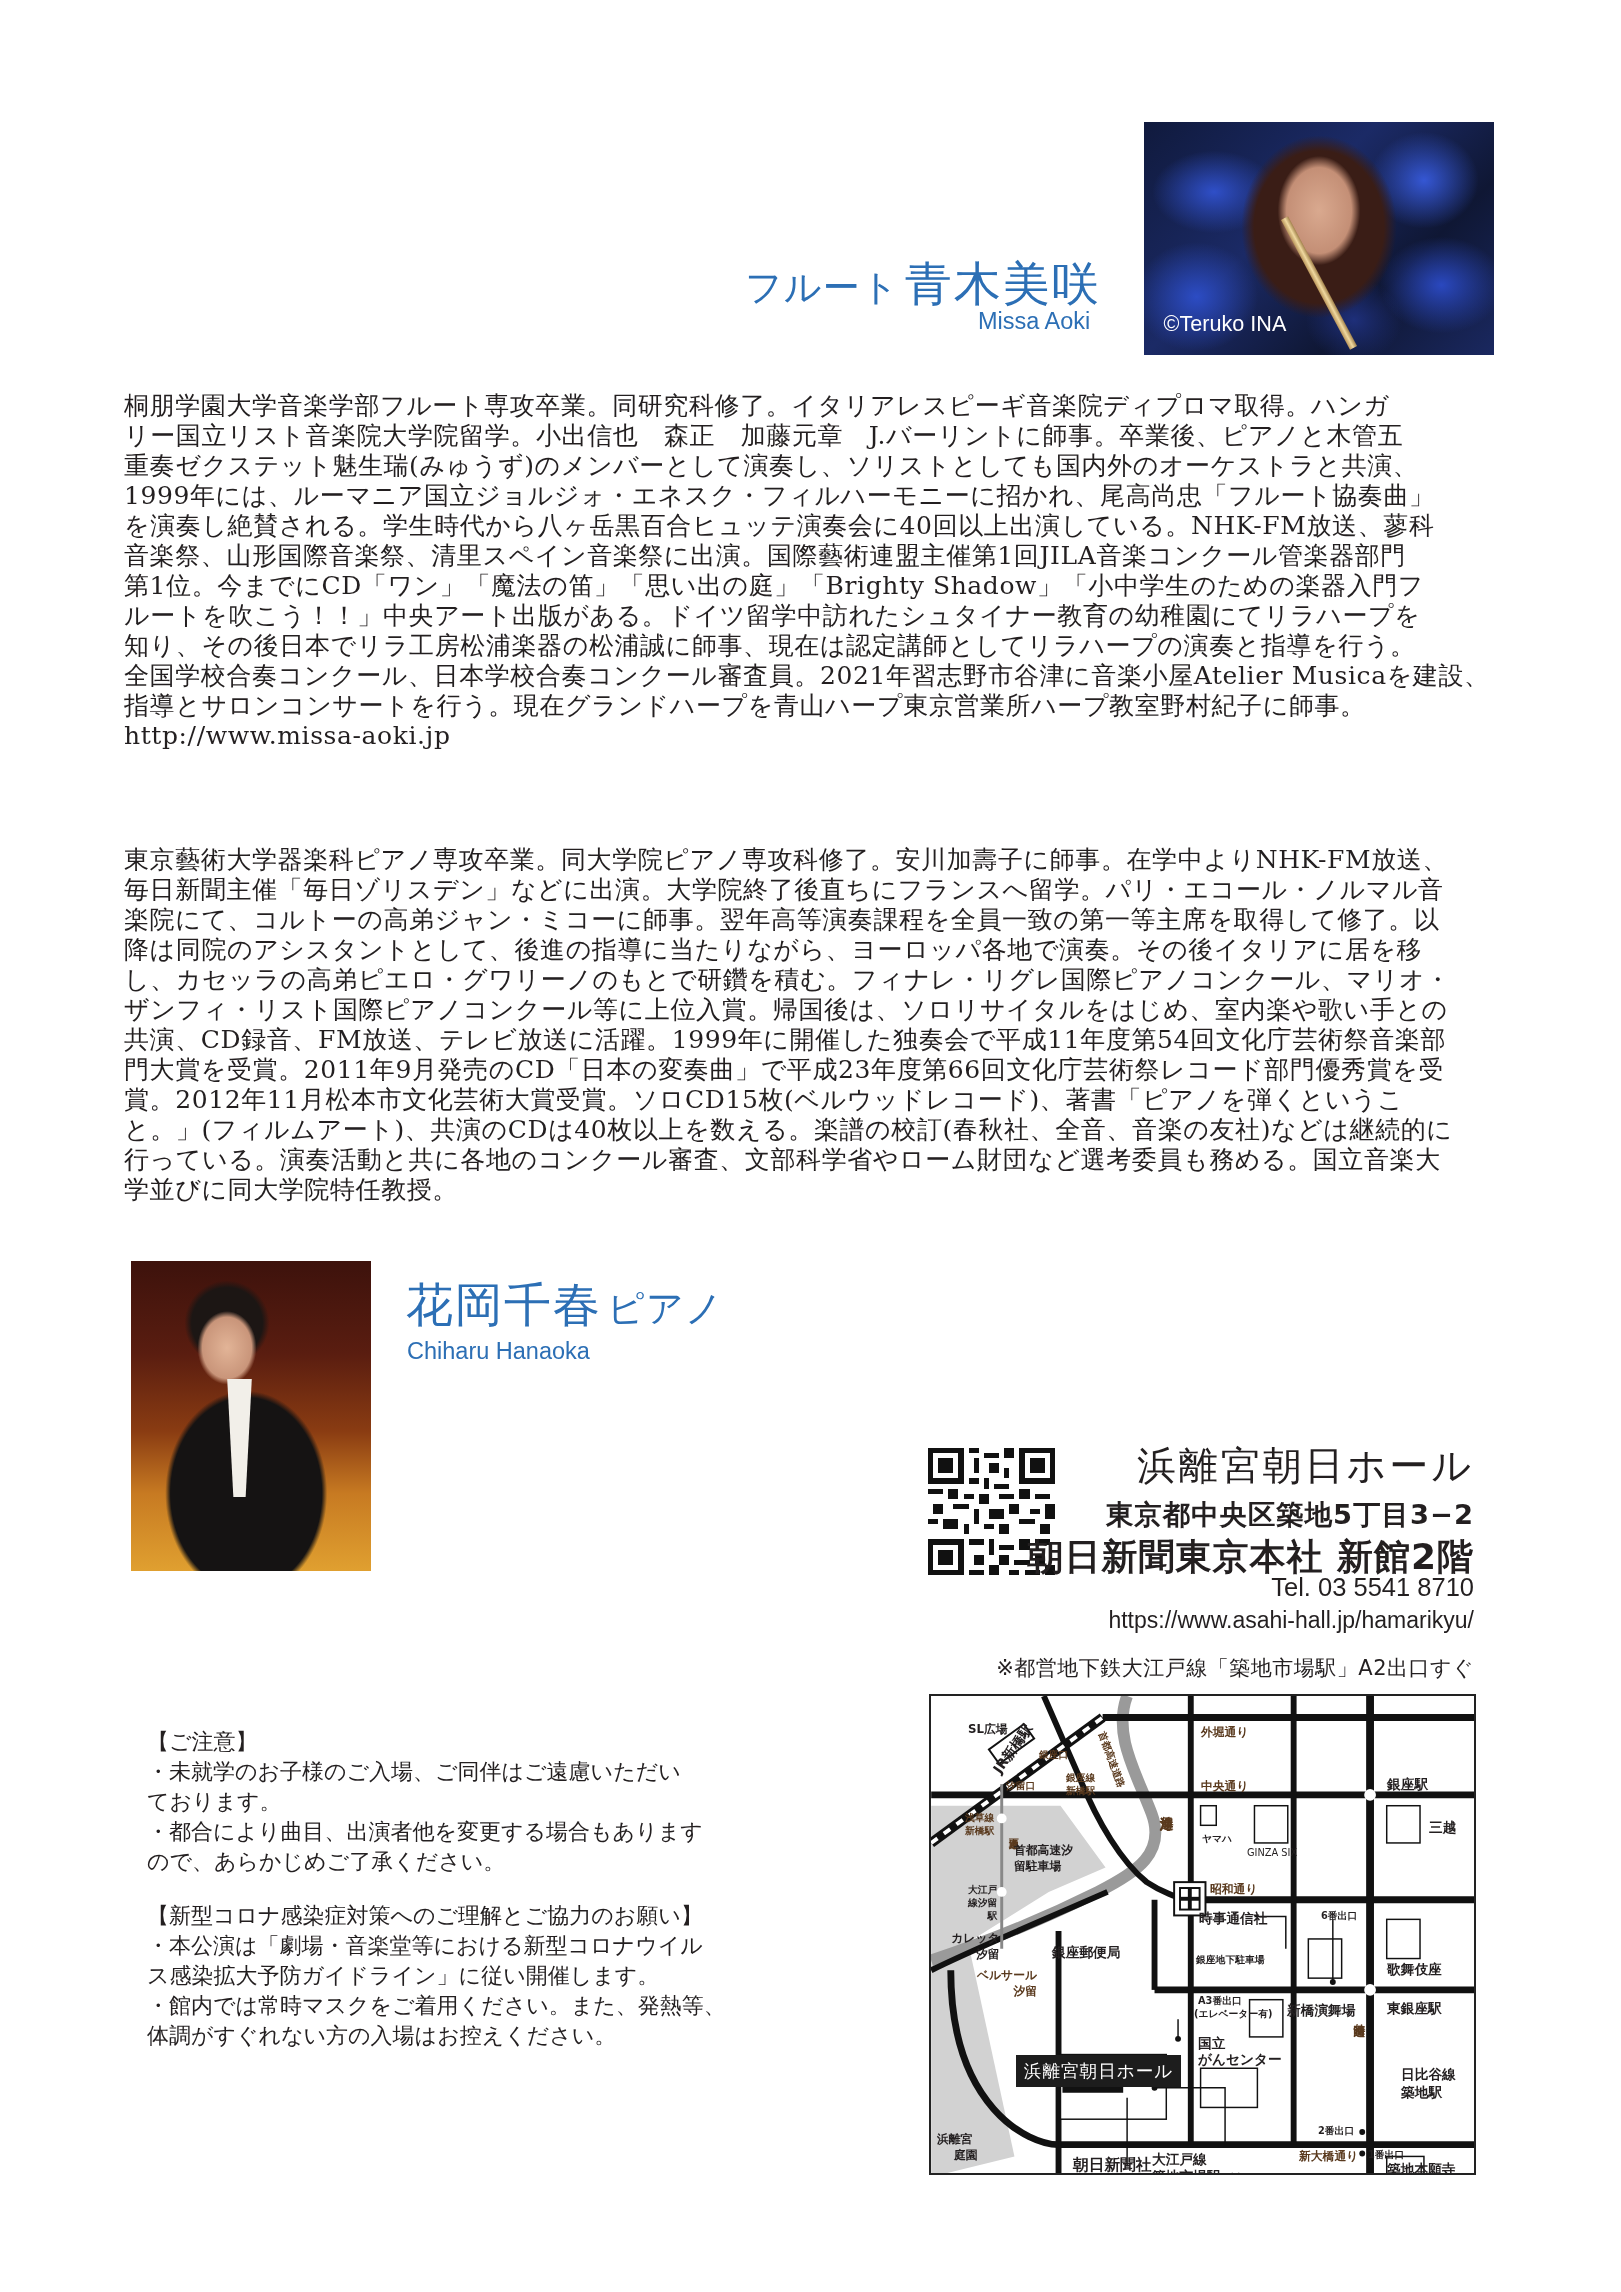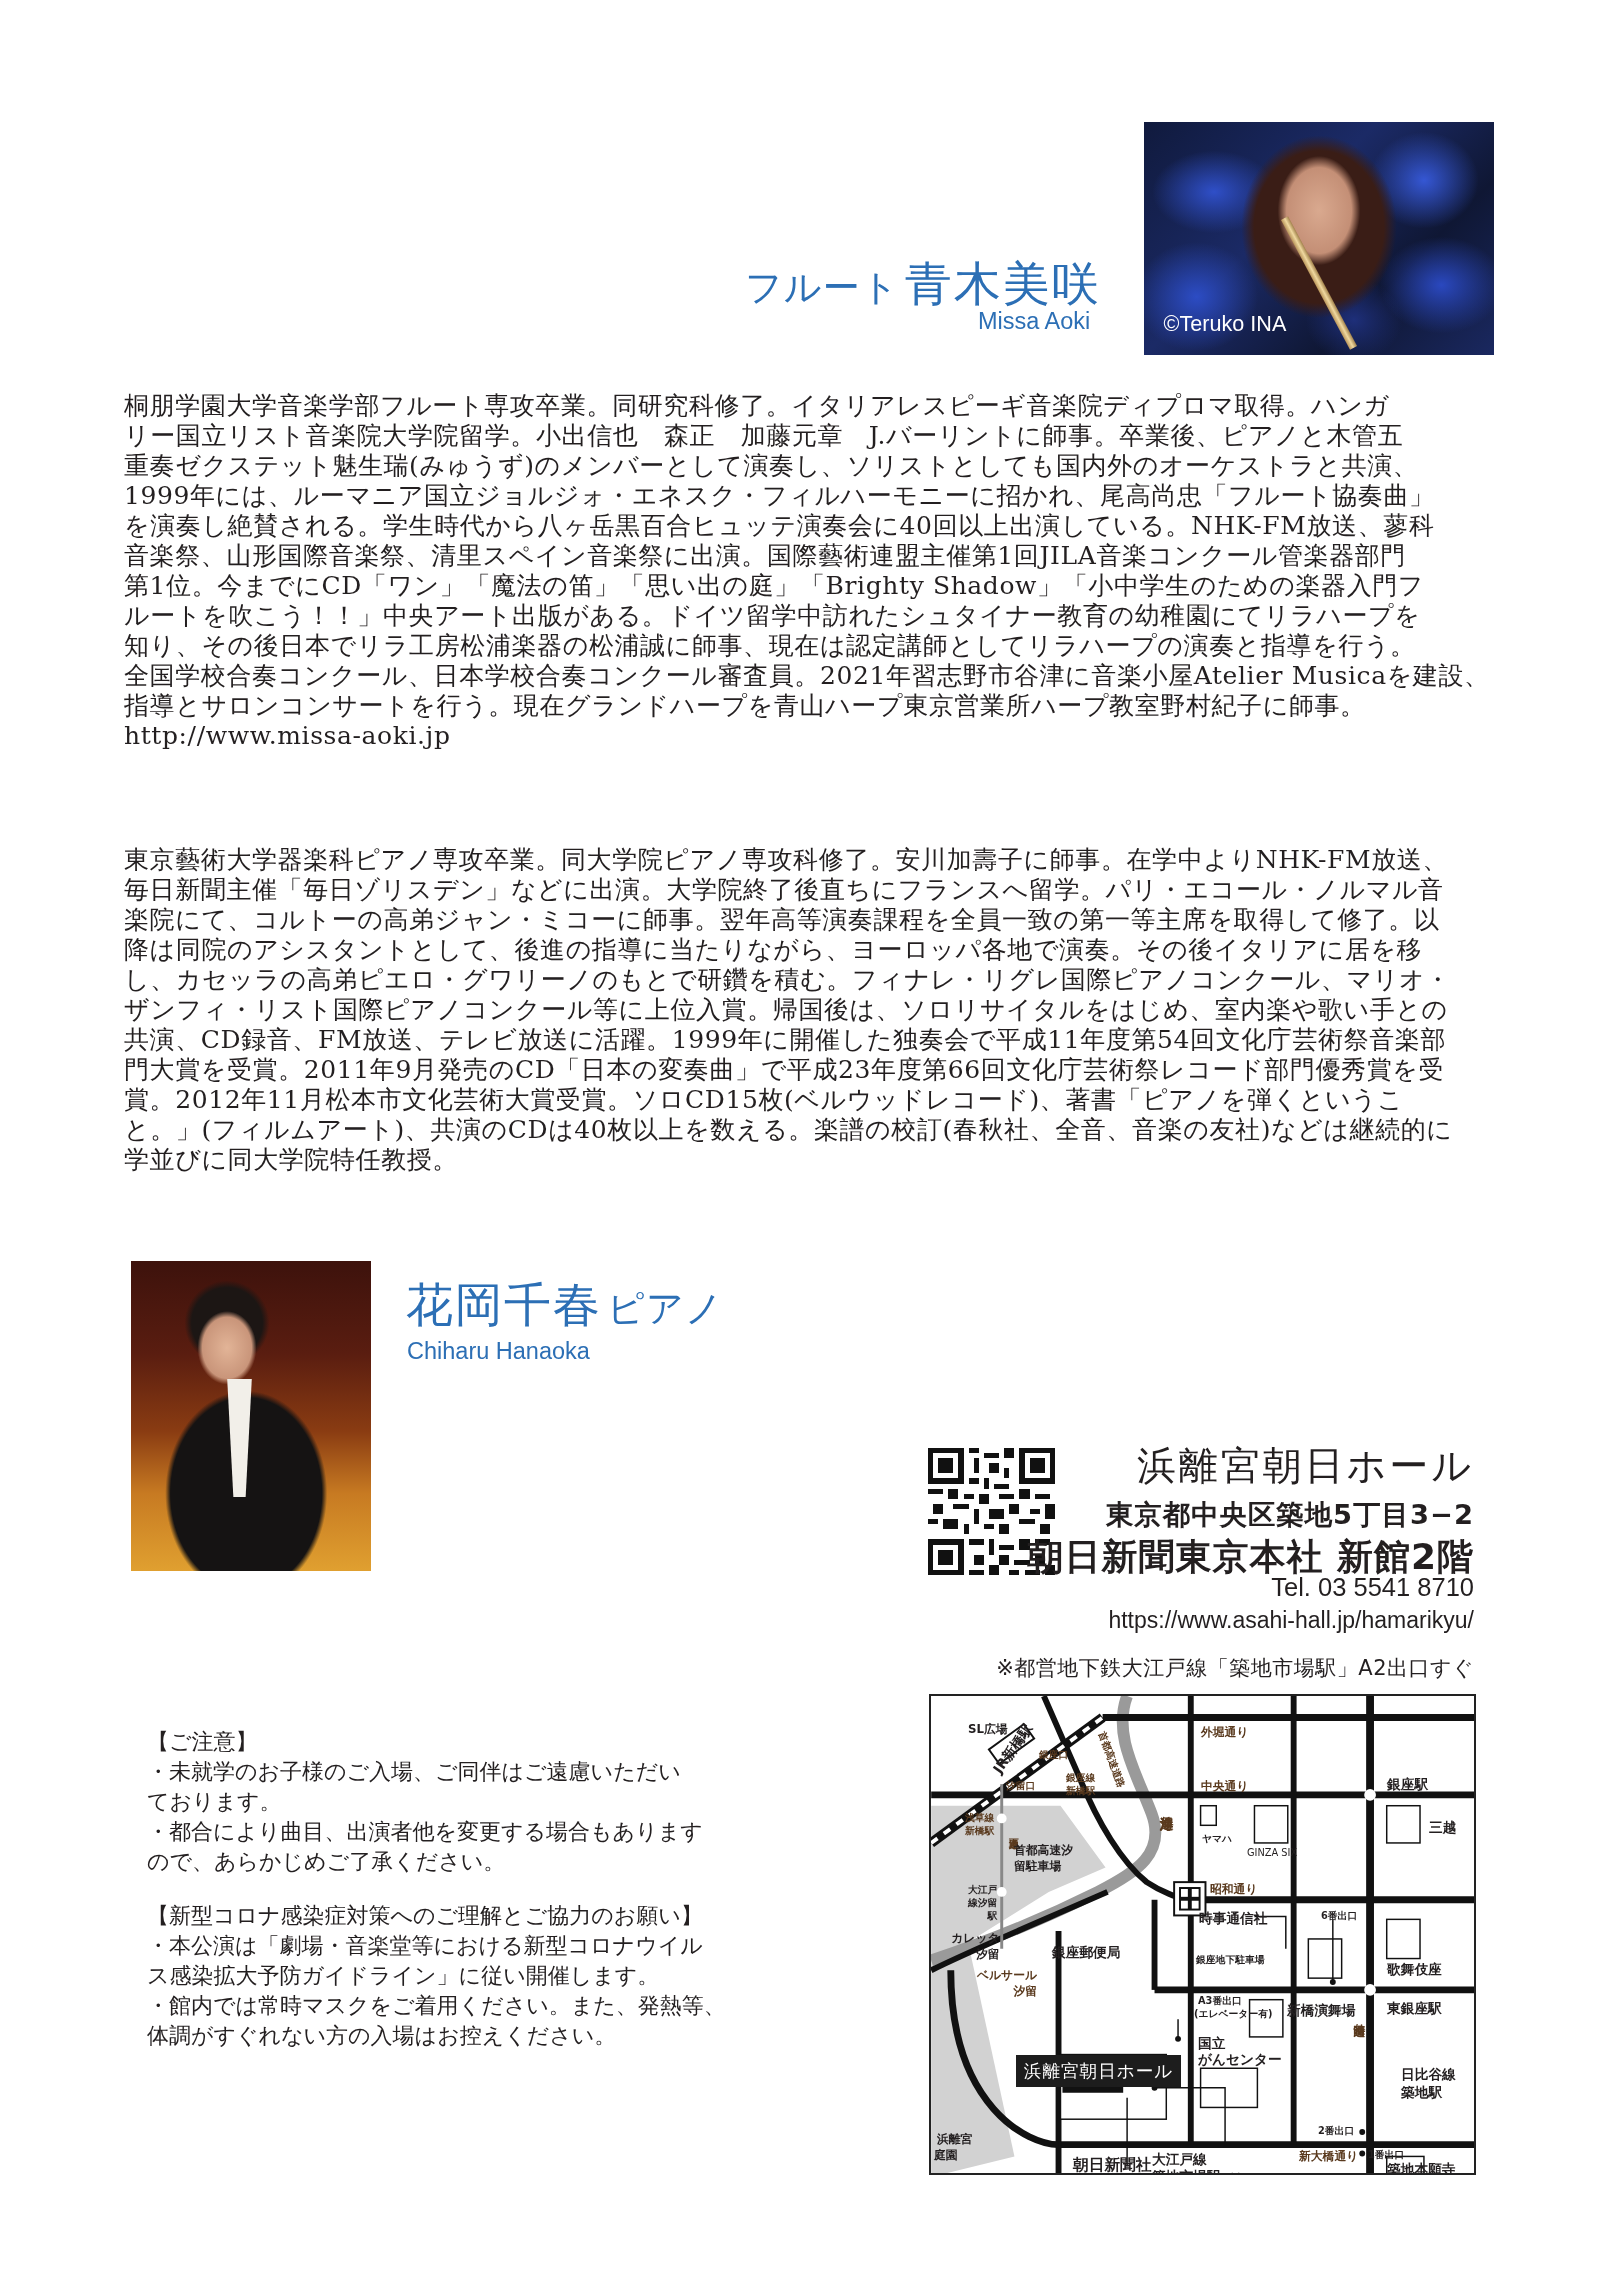--- a/index.html
+++ b/index.html
@@ -109,20 +109,21 @@
   <p>東京藝術大学器楽科ピアノ専攻卒業。同大学院ピアノ専攻科修了。安川加壽子に師事。在学中よりNHK-FM放送、</p>
   <p>毎日新聞主催「毎日ゾリスデン」などに出演。大学院終了後直ちにフランスへ留学。パリ・エコール・ノルマル音</p>
   <p>楽院にて、コルトーの高弟ジャン・ミコーに師事。翌年高等演奏課程を全員一致の第一等主席を取得して修了。以</p>
   <p>降は同院のアシスタントとして、後進の指導に当たりながら、ヨーロッパ各地で演奏。その後イタリアに居を移</p>
   <p>し、カセッラの高弟ピエロ・グワリーノのもとで研鑽を積む。フィナレ・リグレ国際ピアノコンクール、マリオ・</p>
   <p>ザンフィ・リスト国際ピアノコンクール等に上位入賞。帰国後は、ソロリサイタルをはじめ、室内楽や歌い手との</p>
   <p>共演、CD録音、FM放送、テレビ放送に活躍。1999年に開催した独奏会で平成11年度第54回文化庁芸術祭音楽部</p>
   <p>門大賞を受賞。2011年9月発売のCD「日本の変奏曲」で平成23年度第66回文化庁芸術祭レコード部門優秀賞を受</p>
   <p>賞。2012年11月松本市文化芸術大賞受賞。ソロCD15枚(ベルウッドレコード)、著書「ピアノを弾くというこ</p>
   <p>と。」(フィルムアート)、共演のCDは40枚以上を数える。楽譜の校訂(春秋社、全音、音楽の友社)などは継続的に</p>
+  <p>行っている。演奏活動と共に各地のコンクール審査、文部科学省やローム財団など選考委員も務める。国立音楽大</p>
   <p>学並びに同大学院特任教授。</p>
 </div>
 
 <div class="photo photo-piano">
   <div class="shirt"></div>
 </div>
 <div class="abs name-line" style="left:406px; top:1274px;">
   <span class="pname">花岡千春</span>
   <span class="inst">ピアノ</span>
 </div>
@@ -307,17 +308,17 @@
   <div class="lbl s14" style="left:267px; top:355px;">がんセンター</div>
   <div class="lbl s14" style="left:470px; top:370px;">日比谷線</div>
   <div class="lbl s14" style="left:470px; top:388px;">築地駅</div>
   <div class="lbl s10" style="left:387px; top:429px;">2番出口</div>
   <div class="lbl s10" style="left:437px; top:453px;">1番出口</div>
   <div class="lbl s14" style="left:221px; top:455px;">大江戸線</div>
   <div class="lbl s14" style="left:221px; top:472px;">築地市場駅</div>
   <div class="lbl s10" style="left:279px; top:476px;">A2番出口</div>
   <div class="lbl s12 brown" style="left:368px; top:453px;">新大橋通り</div>
   <div class="lbl s12" style="left:5.9px; top:436px;">浜離宮</div>
-  <div class="lbl s12" style="left:3px; top:452px;">庭園</div>
+  <div class="lbl s12" style="left:23px; top:452px;">庭園</div>
   <div class="lbl s16" style="left:142px; top:459px;">朝日新聞社</div>
   <div class="lbl s14" style="left:456px; top:465px;">築地本願寺</div>
 </div>
 
 
 </body></html>

